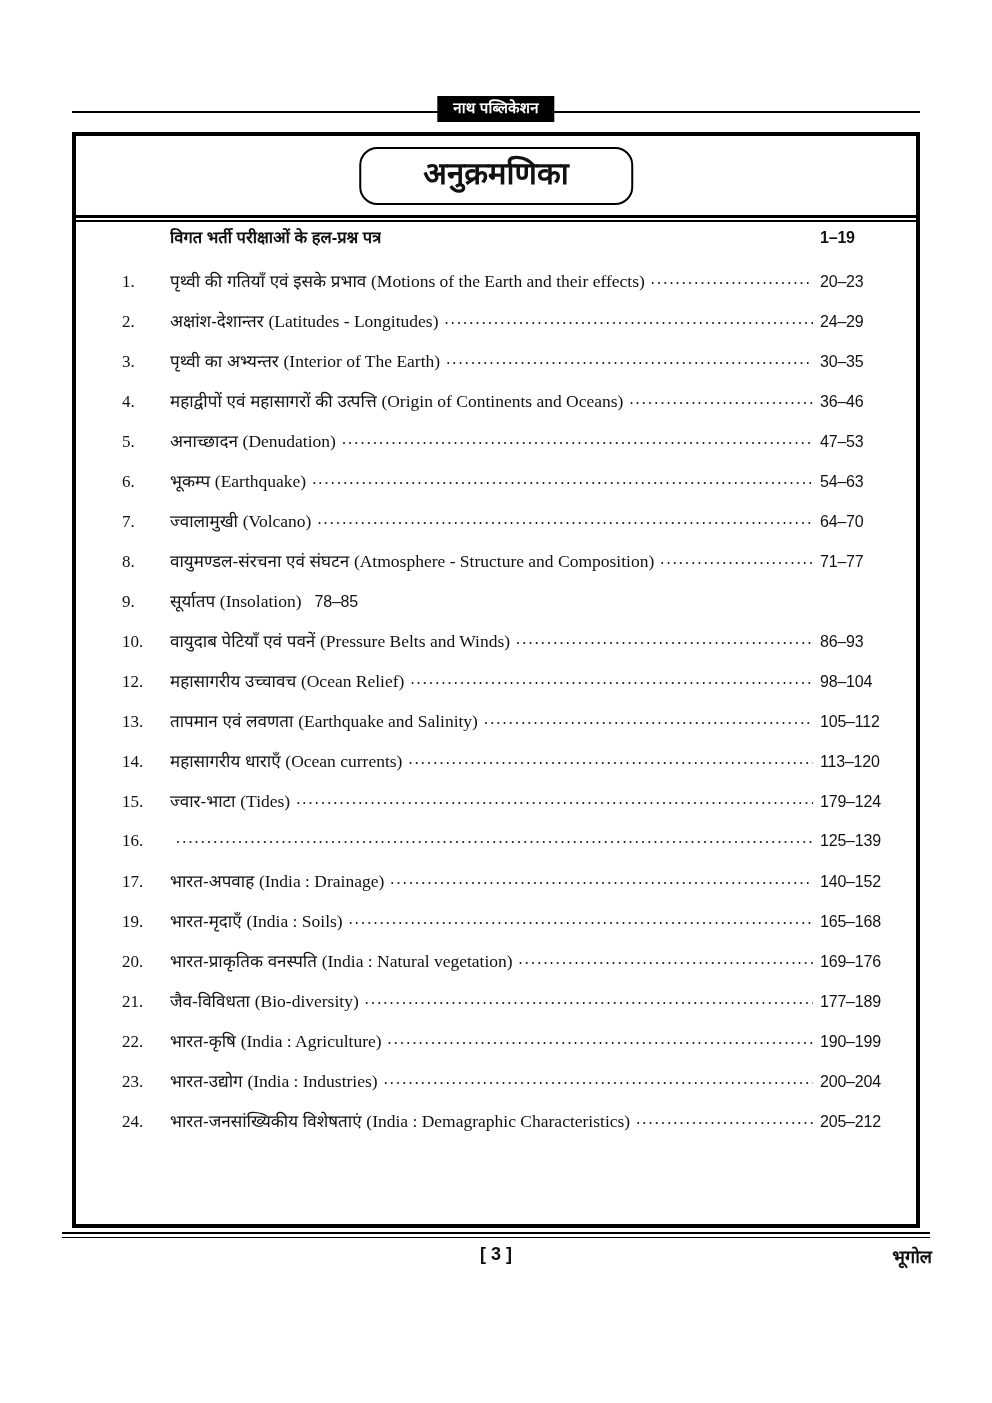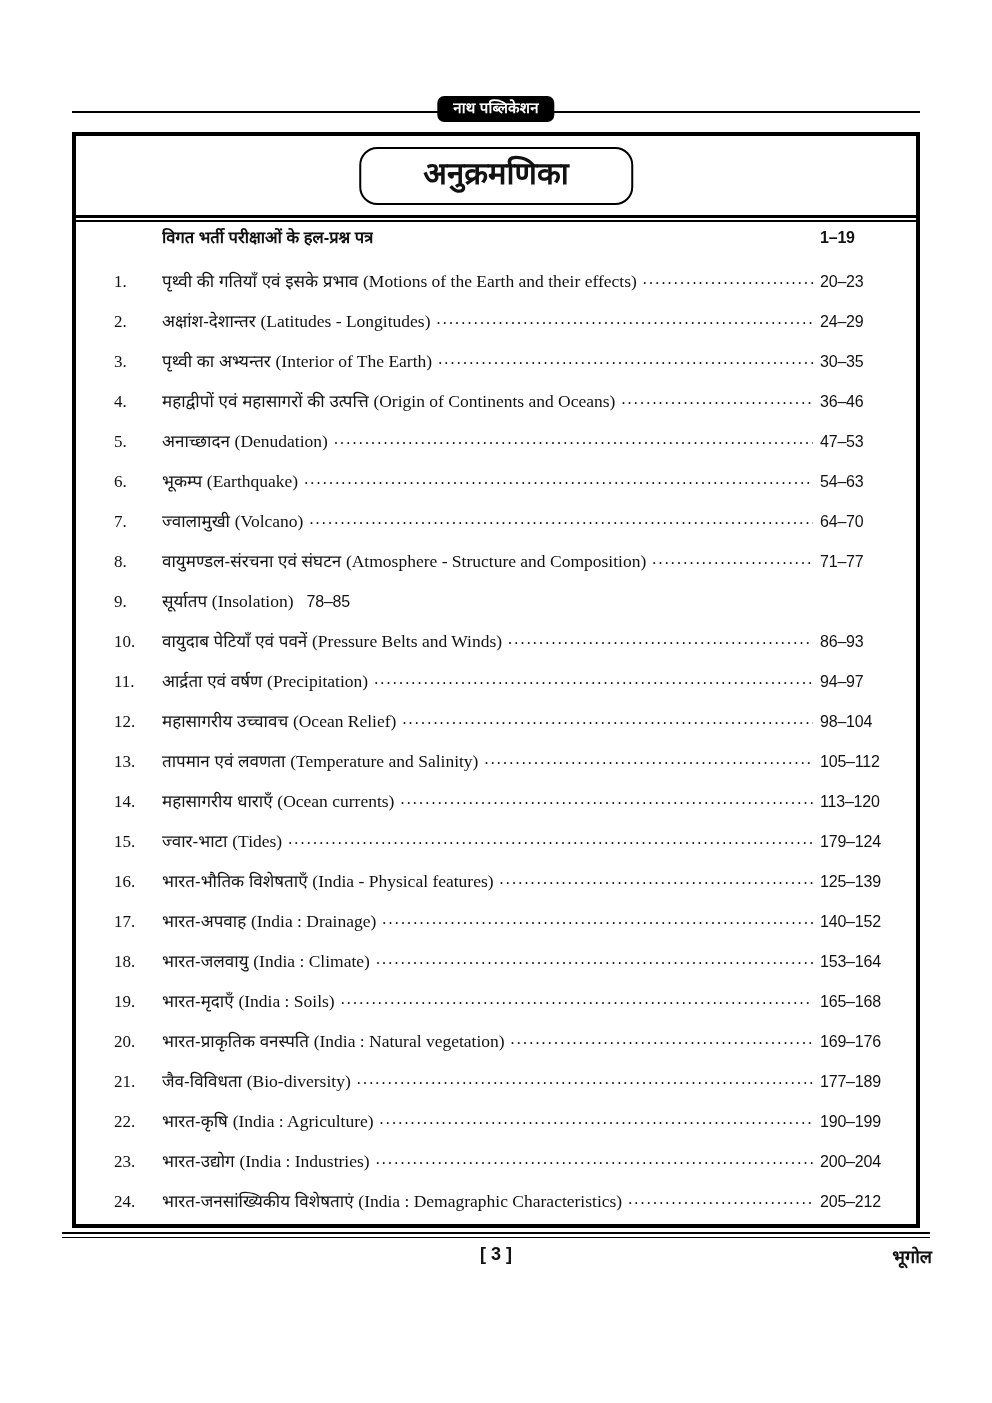--- a/index.html
+++ b/index.html
@@ -39,21 +39,21 @@
     height: 0;
     border-top: 2px solid #000;
   }
   .runhead-pill {
     position: absolute;
     left: 50%;
     top: 0;
     transform: translateX(-50%);
     background: #000;
     color: #fff;
-    border-radius: 7px;
+    border-radius: 0;
     padding: 3px 16px 5px 16px;
     font-family: "Liberation Sans", "DejaVu Sans", sans-serif;
     font-weight: bold;
     font-size: 15px;
     line-height: 18px;
     white-space: nowrap;
     letter-spacing: 0.2px;
   }
 
   
@@ -107,20 +107,21 @@
     padding: 0 14px 0 34px;
   }
 
   .row {
     display: flex;
     align-items: baseline;
     height: 40px;
     font-size: 17.5px;
     line-height: 22px;
     white-space: nowrap;
+    margin-left: 8px;
   }
   .row.head {
     height: 44px;
     font-family: "Liberation Sans", "DejaVu Sans", sans-serif;
     font-weight: bold;
     font-size: 16.5px;
     padding-left: 0;
   }
   .row.head .num { width: 0; }
   .row.head .label { padding-left: 0; }
@@ -300,66 +301,53 @@
             <span class="leader short"></span>
             <span class="pages">78–85</span>
           </div>
           <div class="row">
             <span class="num">10.</span>
             <span class="label"><span class="hi">वायुदाब पेटियाँ एवं पवनें </span><span class="en">(Pressure Belts and Winds)</span></span>
             <span class="leader"></span>
             <span class="pages">86–93</span>
           </div>
           <div class="row">
-            <span class="num">11.</span>
-            <span class="label"><span class="hi">आर्द्रता एवं वर्षण </span><span class="en">(Precipitation)</span></span>
-            <span class="leader"></span>
-            <span class="pages">94–97</span>
-          </div>
-          <div class="row">
             <span class="num">12.</span>
             <span class="label"><span class="hi">महासागरीय उच्चावच  </span><span class="en">(Ocean Relief)</span></span>
             <span class="leader"></span>
             <span class="pages">98–104</span>
           </div>
           <div class="row">
             <span class="num">13.</span>
-            <span class="label"><span class="hi">तापमान एवं लवणता </span><span class="en">(Temperature and Salinity)</span></span>
+            <span class="label"><span class="hi">तापमान एवं लवणता </span><span class="en">(Earthquake and Salinity)</span></span>
             <span class="leader"></span>
             <span class="pages">105–112</span>
           </div>
           <div class="row">
             <span class="num">14.</span>
             <span class="label"><span class="hi">महासागरीय धाराएँ </span><span class="en">(Ocean currents)</span></span>
             <span class="leader"></span>
             <span class="pages">113–120</span>
           </div>
           <div class="row">
             <span class="num">15.</span>
             <span class="label"><span class="hi">ज्वार-भाटा </span><span class="en">(Tides)</span></span>
             <span class="leader"></span>
             <span class="pages">179–124</span>
           </div>
           <div class="row">
             <span class="num">16.</span>
-            <span class="label"><span class="hi">भारत-भौतिक विशेषताएँ </span><span class="en">(India - Physical features)</span></span>
             <span class="leader"></span>
             <span class="pages">125–139</span>
           </div>
           <div class="row">
             <span class="num">17.</span>
             <span class="label"><span class="hi">भारत-अपवाह </span><span class="en">(India : Drainage)</span></span>
             <span class="leader"></span>
             <span class="pages">140–152</span>
-          </div>
-          <div class="row">
-            <span class="num">18.</span>
-            <span class="label"><span class="hi">भारत-जलवायु </span><span class="en">(India : Climate)</span></span>
-            <span class="leader"></span>
-            <span class="pages">153–164</span>
           </div>
           <div class="row">
             <span class="num">19.</span>
             <span class="label"><span class="hi">भारत-मृदाएँ </span><span class="en">(India : Soils)</span></span>
             <span class="leader"></span>
             <span class="pages">165–168</span>
           </div>
           <div class="row">
             <span class="num">20.</span>
             <span class="label"><span class="hi">भारत-प्राकृतिक वनस्पति </span><span class="en">(India : Natural vegetation)</span></span>

